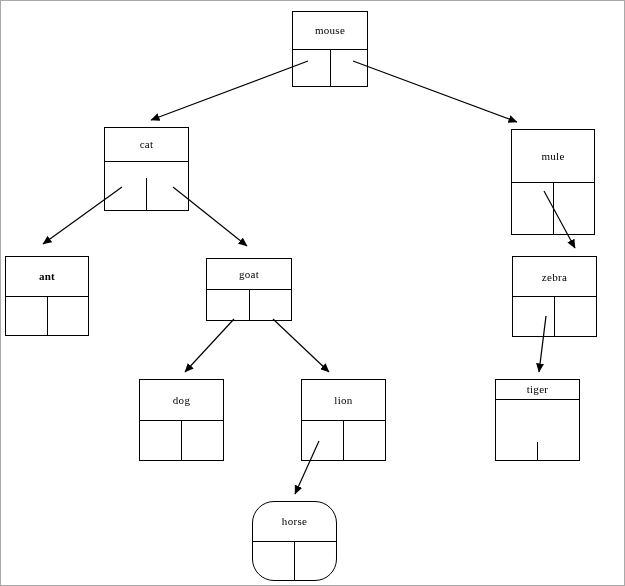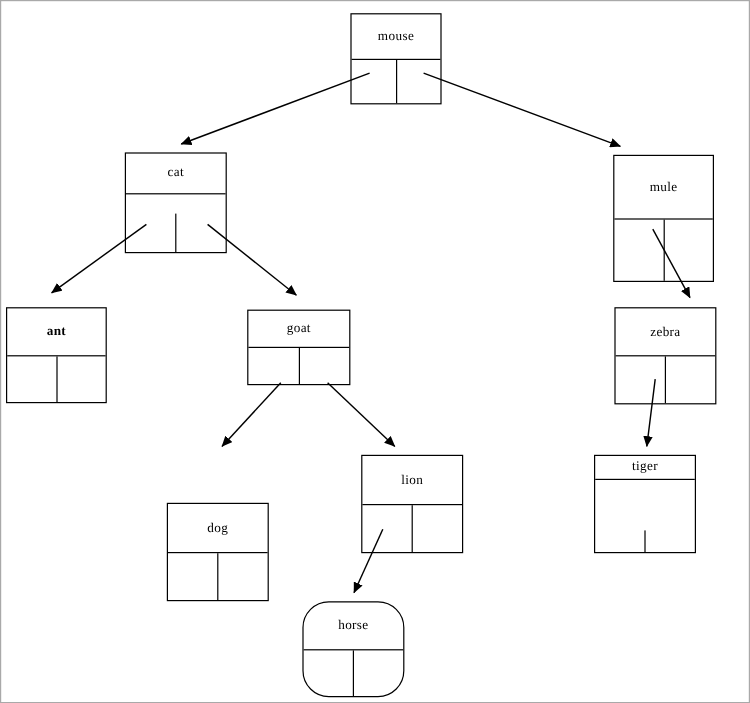--- a/index.html
+++ b/index.html
@@ -114,21 +114,21 @@
         <div class="cell"></div>
       </div>
     </div>
     <div class="node" style="left: 511px; top: 255px; width: 85px; height: 81px;">
       <div class="node-label">zebra</div>
       <div class="node-cells">
         <div class="cell cell-left"></div>
         <div class="cell"></div>
       </div>
     </div>
-    <div class="node" style="left: 138px; top: 378px; width: 85px; height: 82px; margin-top: 40px;">
+    <div class="node" style="left: 138px; top: 378px; width: 85px; height: 82px;">
       <div class="node-label">dog</div>
       <div class="node-cells">
         <div class="cell cell-left"></div>
         <div class="cell"></div>
       </div>
     </div>
     <div class="node" style="left: 300px; top: 378px; width: 85px; height: 82px;">
       <div class="node-label">lion</div>
       <div class="node-cells">
         <div class="cell cell-left"></div>

